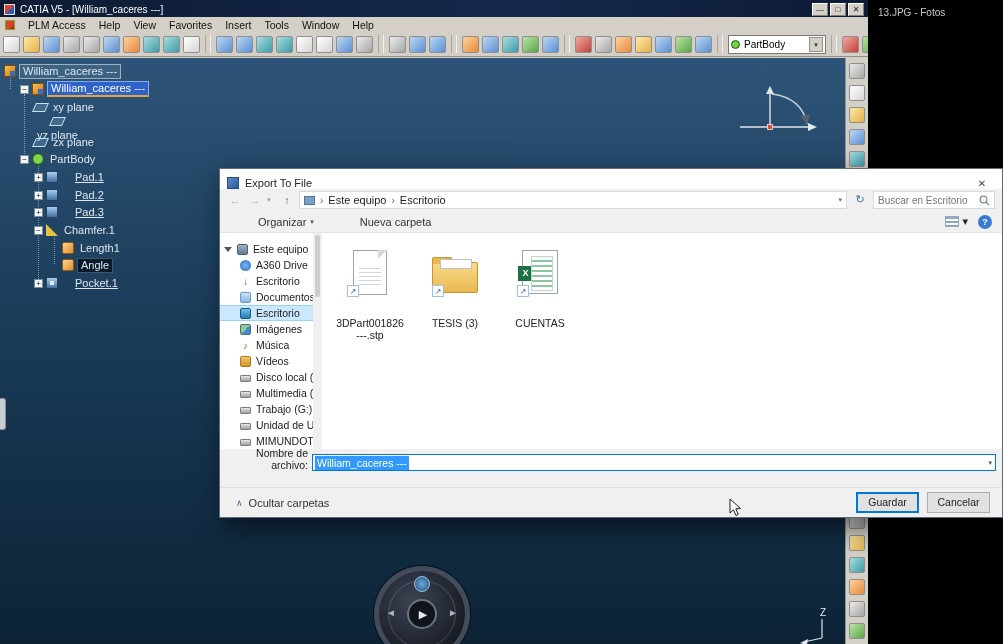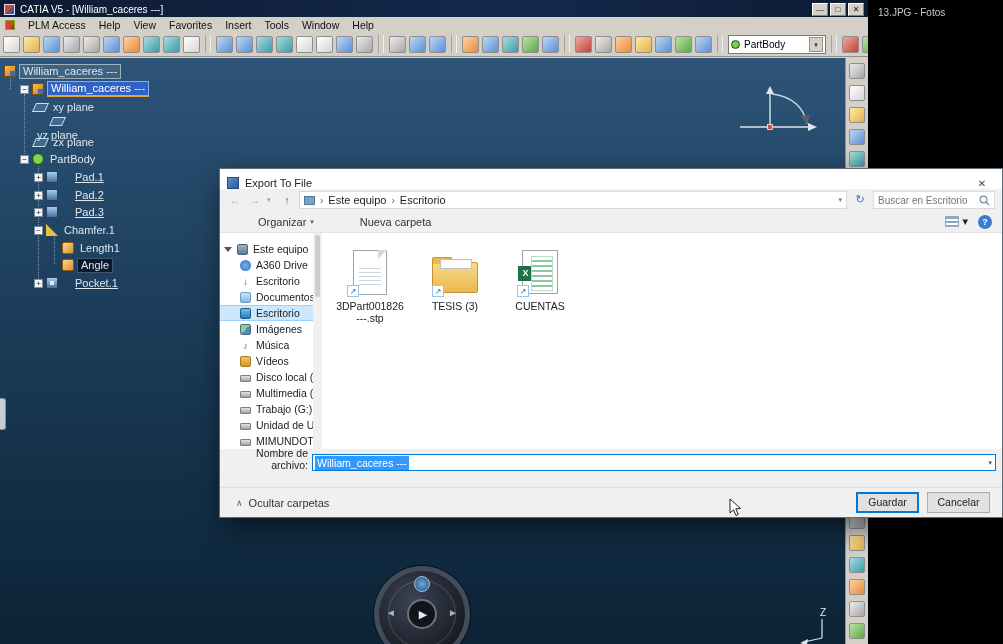--- a/index.html
+++ b/index.html
@@ -117,21 +117,21 @@
   .si-desktop{background:linear-gradient(#6fc0e8,#2a7ab4);border:1px solid #1f5a86;}
   .si-pics{background:linear-gradient(135deg,#8fd08f 50%,#4a8ad0 50%);border:1px solid #567;}
   .si-music{background:transparent;color:#c06a2a;font-size:10px;line-height:11px;text-align:center;}
   .si-video{background:linear-gradient(#f0c468,#d09a30);border:1px solid #a87a20;}
   .si-drive{height:7px;margin-top:2px;background:linear-gradient(#e6e6e6,#9f9f9f);border:1px solid #7d7d7d;border-radius:1px;}
   .sscroll{position:absolute;right:0;top:0;width:9px;height:100%;background:#f0f0f0;}
   .sthumb{position:absolute;top:2px;left:2px;width:5px;height:62px;background:#cdcdcd;border-radius:2px;}
   .files{flex:1;display:flex;align-items:flex-start;gap:9px;padding:13px 0 0 10px;}
   .fitem{width:76px;display:flex;flex-direction:column;align-items:center;gap:2px;}
   .ficon{position:relative;width:52px;height:52px;display:flex;align-items:center;justify-content:center;flex:none;}
-  .flabel{font-size:10.5px;text-align:center;line-height:12px;max-width:74px;word-wrap:break-word;}
+  .flabel{font-size:10.5px;text-align:center;line-height:12px;max-width:74px;word-wrap:break-word;margin-top:17px;}
   .fi-step{width:34px;height:45px;background:#fff;border:1px solid #9aa4ad;position:relative;}
   .fi-step::before{content:"";position:absolute;right:-1px;top:-1px;border-left:9px solid #d4dade;border-bottom:9px solid transparent;}
   .fi-step::after{content:"";position:absolute;left:5px;right:5px;top:14px;height:20px;background:repeating-linear-gradient(transparent 0 3px,#cdd6dd 3px 4px);}
   .fi-folder{width:46px;height:31px;background:linear-gradient(#f8d98a,#e9b94f);border:1px solid #c49531;border-radius:2px;position:relative;margin-top:10px;}
   .fi-folder::before{content:"";position:absolute;top:-6px;left:-1px;width:18px;height:6px;background:#e9b94f;border:1px solid #c49531;border-bottom:none;border-radius:2px 2px 0 0;}
   .fi-folder::after{content:"";position:absolute;left:7px;top:-4px;width:30px;height:8px;background:#fdfdfd;border:1px solid #c0c0c0;}
   .fi-excel{width:36px;height:44px;background:#fff;border:1px solid #9aa4ad;position:relative;}
   .fi-excel::before{content:"X";position:absolute;left:-5px;top:15px;width:15px;height:15px;background:#1e7145;color:#fff;font-size:9px;font-weight:bold;line-height:15px;text-align:center;}
   .fi-excel::after{content:"";position:absolute;right:4px;top:5px;width:20px;height:33px;background:repeating-linear-gradient(#fff 0 3px,#8cc7a2 3px 5px);border:1px solid #bcd9c6;}
   .badge{position:absolute;left:3px;bottom:1px;width:12px;height:12px;background:#fff;border:1px solid #9cc3e8;color:#2a6ad4;font-size:8px;line-height:11px;text-align:center;}

